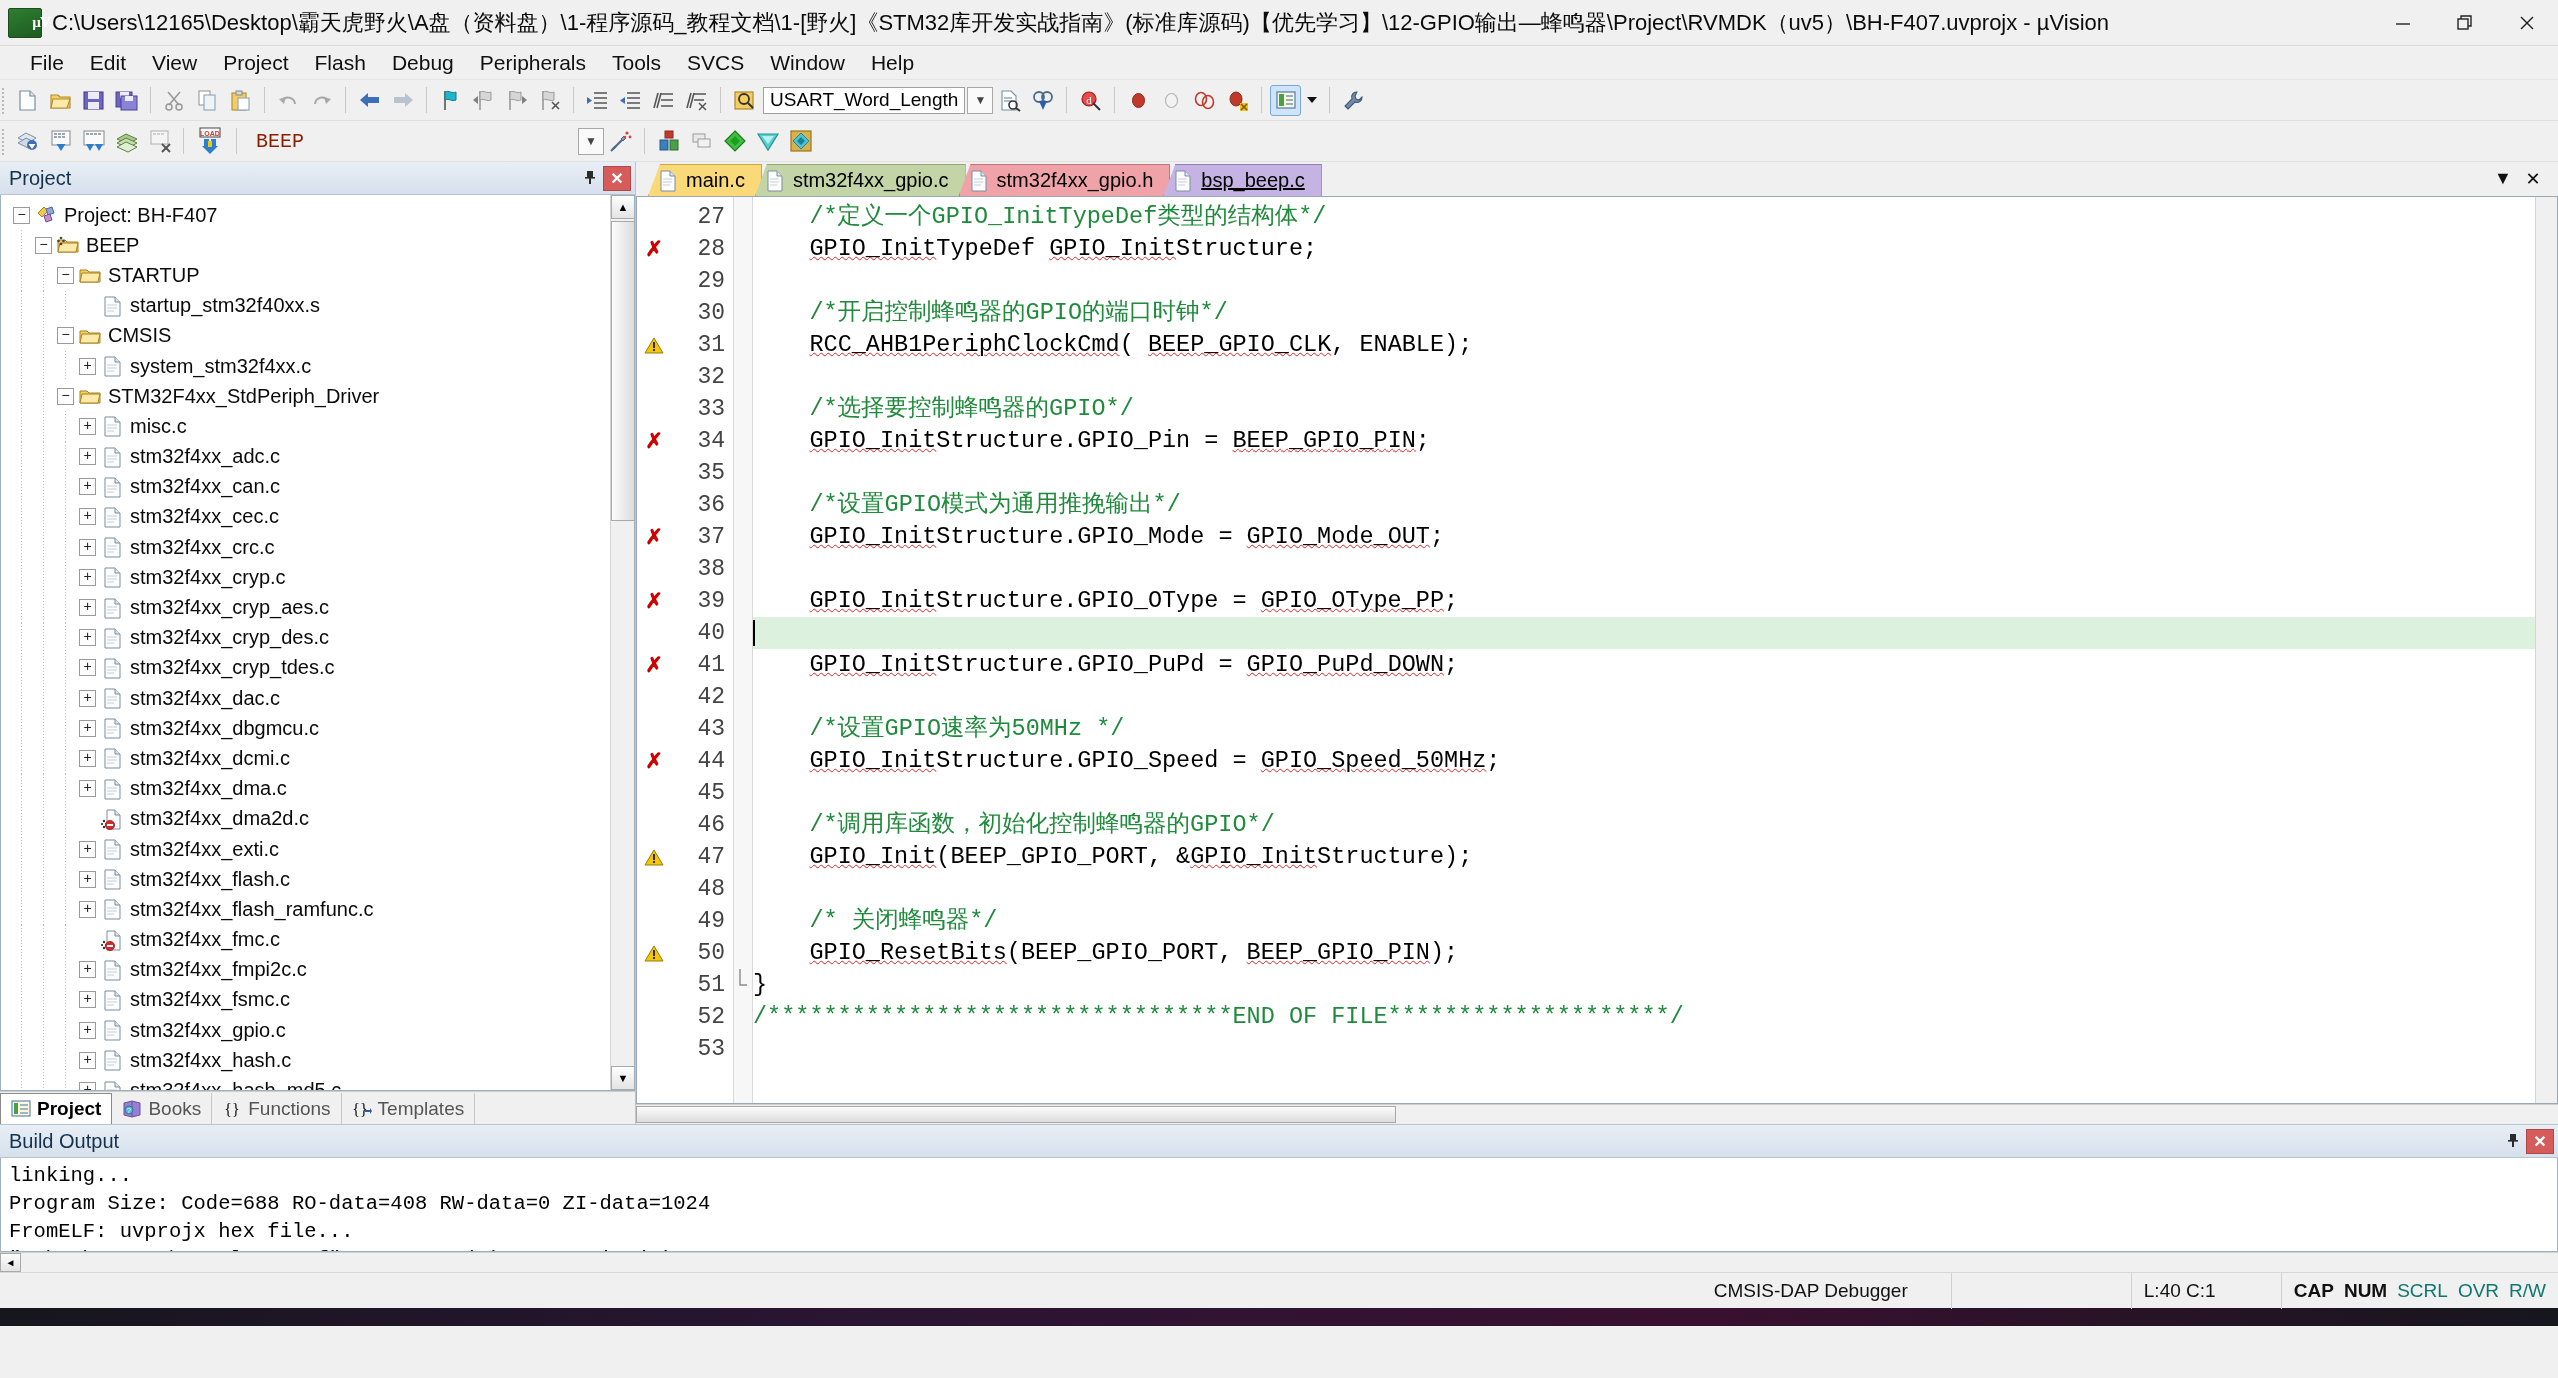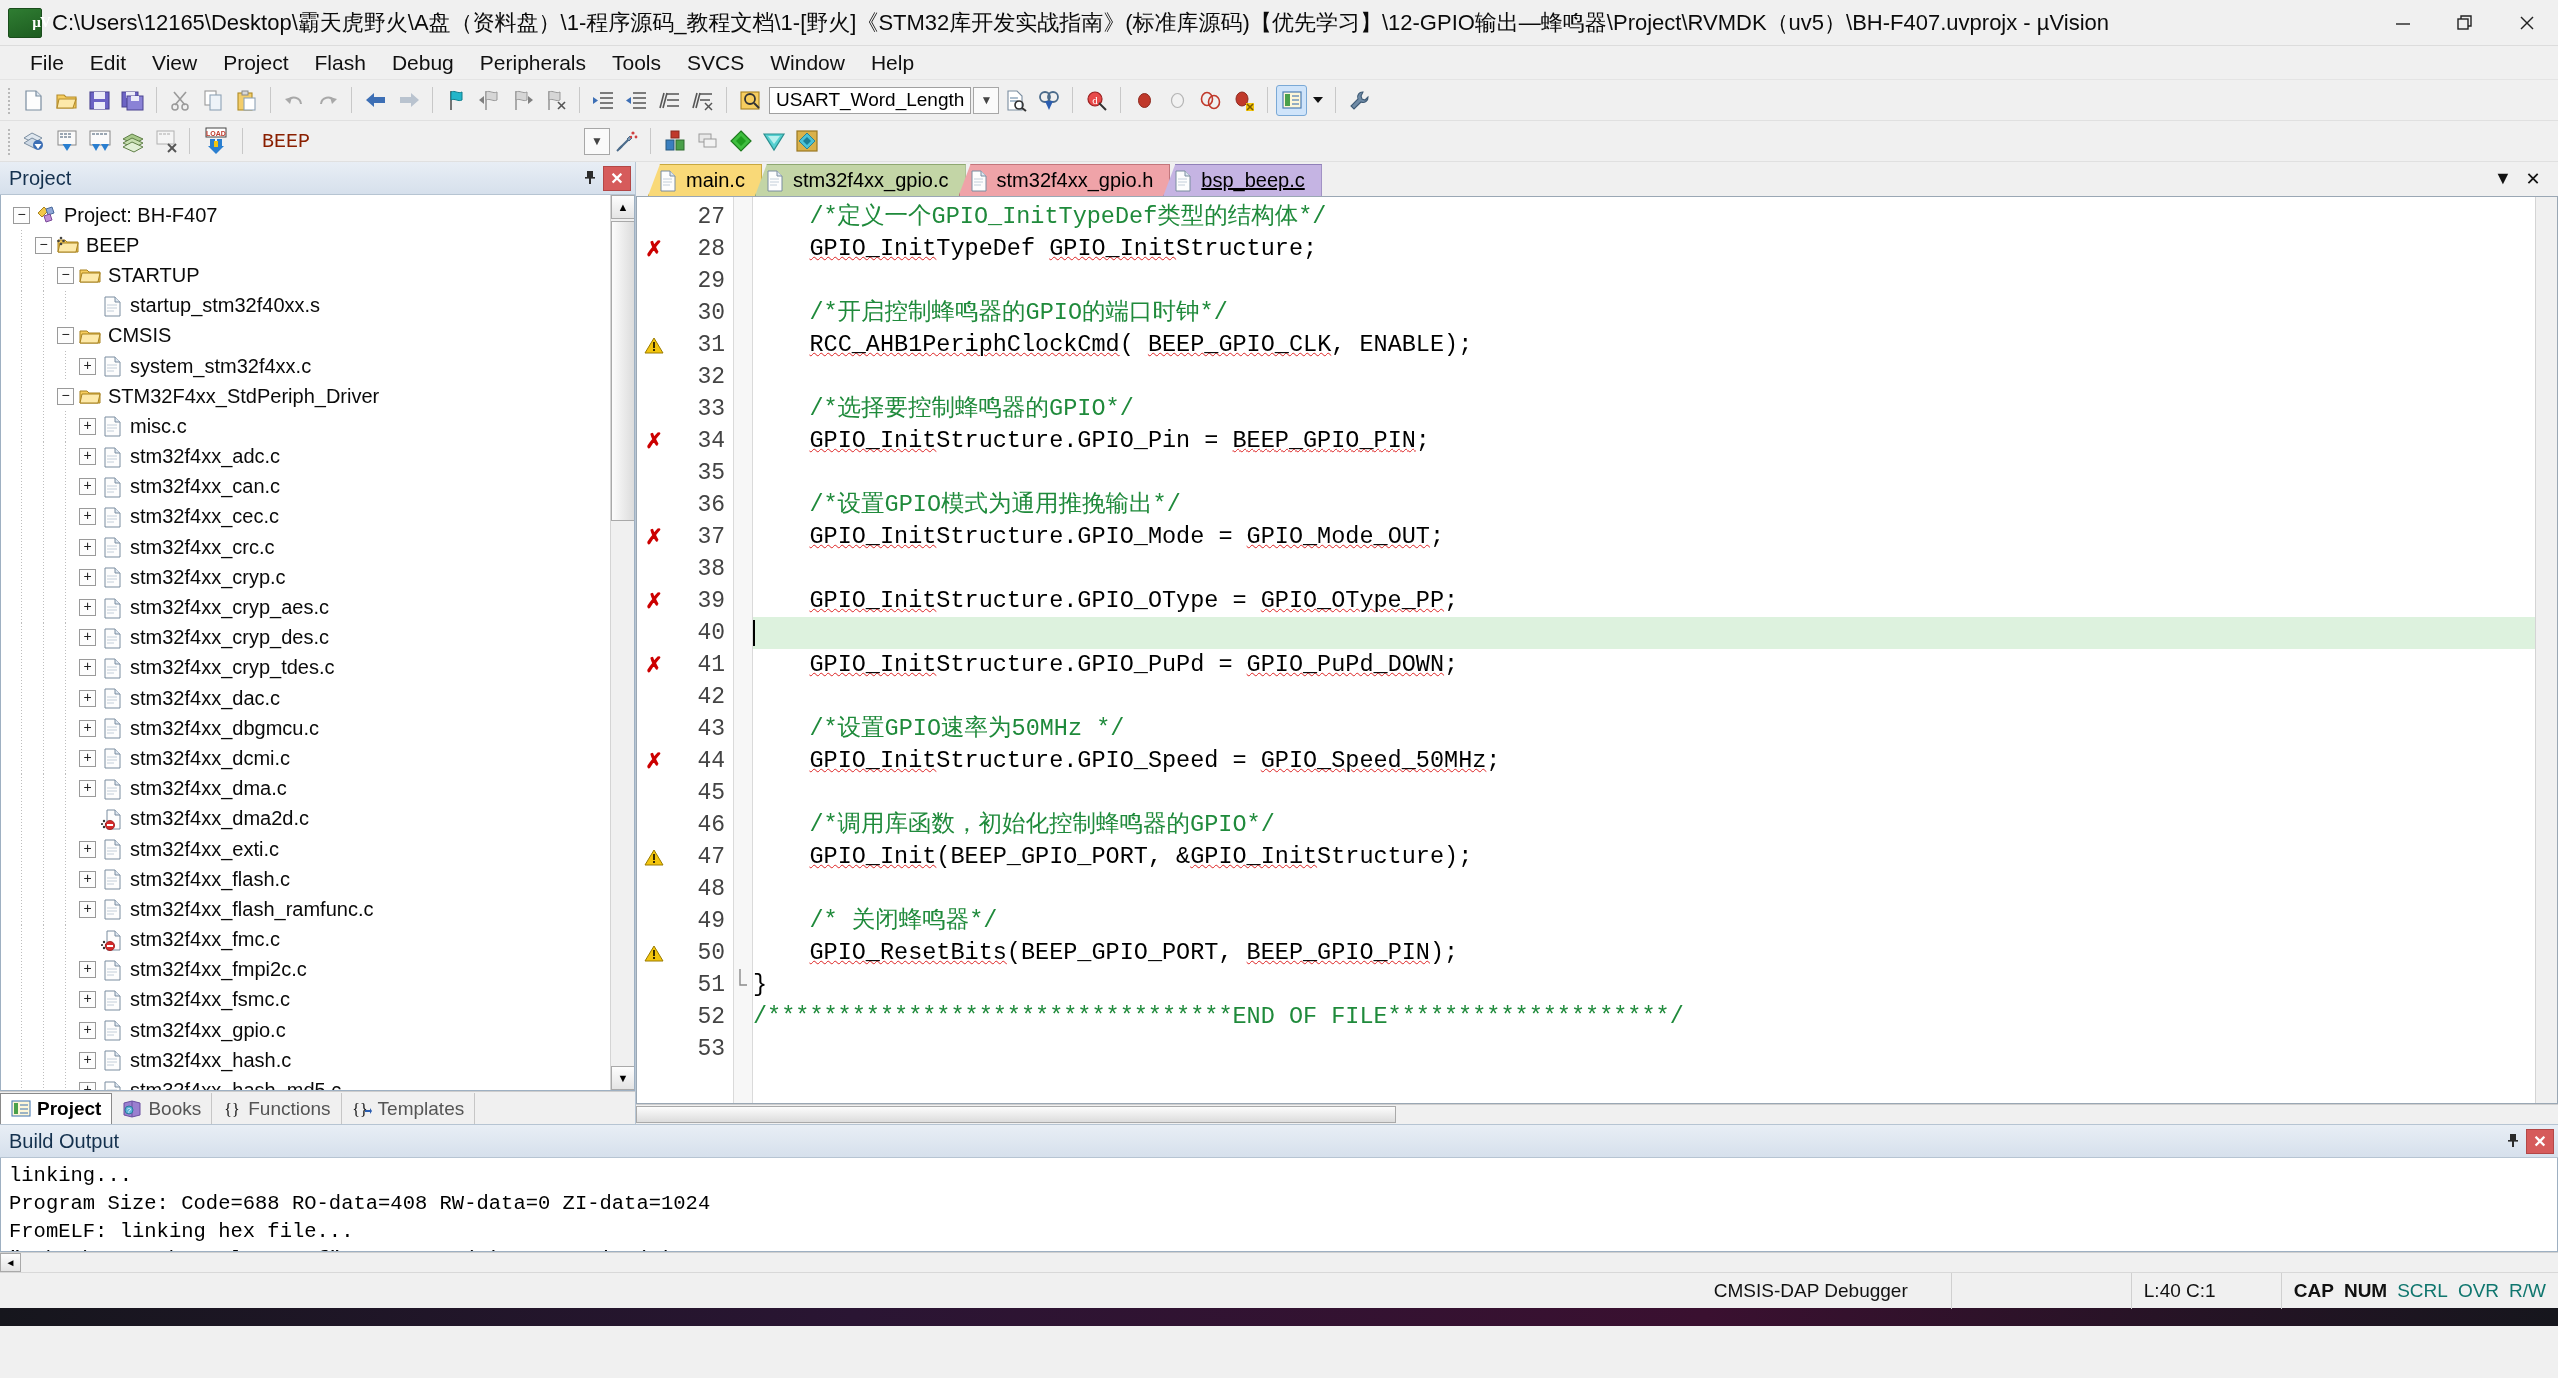--- a/index.html
+++ b/index.html
@@ -28,21 +28,21 @@
   #title-text { font-size: 22px; color:#0b0b0b; white-space:nowrap; overflow:hidden;
     flex:1; font-family:"Liberation Sans", sans-serif; }
   .wbtn { width:62px; height:46px; display:flex;align-items:center;justify-content:center;
     font-size:22px; color:#222; cursor:default; }
   
   #menubar { height:34px; background:#f0f0f0; display:flex; align-items:center;
     padding-left:17px; border-bottom:1px solid #e4e4e4; }
   .menu-item { font-size:21px; padding:4px 13px; color:#101010; white-space:nowrap; }
   
   .toolbar { height:41px; background:#f0f0f0; display:flex; align-items:center;
-    border-bottom:1px solid #e0e0e0; padding-left:6px; }
+    border-bottom:1px solid #e0e0e0; }
   .grip { width:7px; height:28px; margin-right:4px;
     background-image: repeating-linear-gradient(to bottom,#b9b9b9 0 2px,transparent 2px 4px);
     background-size:2px 100%; background-repeat:no-repeat; background-position:2px 2px; }
   .tb-btn { width:31px; height:31px; margin:0 1px; display:flex; align-items:center;
     justify-content:center; border:1px solid transparent; border-radius:3px; position:relative;}
   .tb-sep { width:1px; height:26px; background:#c8c8c8; margin:0 7px; }
   .tb-btn svg { display:block; }
   .tb-btn.active-tgl { background:#cfe4fa; border-color:#7aa9d6; }
   .tb-text {
     height:27px; min-width:190px; border:1px solid #a0a0a0; background:#fff;
@@ -1314,21 +1314,21 @@
           <rect x="5" y="1" width="6" height="7" fill="#2b2b2b"></rect>
           <rect x="7" y="8" width="2" height="6" fill="#2b2b2b"></rect>
           <rect x="3" y="7" width="10" height="1.6" fill="#2b2b2b"></rect>
         </svg>
     </div>
     <div class="x-btn">✕</div>
   </div>
   <div id="build-body">
       <div>linking...</div>
       <div>Program Size: Code=688 RO-data=408 RW-data=0 ZI-data=1024</div>
-      <div>FromELF: linking hex file...</div>
+      <div>FromELF: uvprojx hex file...</div>
       <div>"..\..\Output\Template.axf" - 0 Error(s), 0 Warning(s).</div>
     </div>
   <div id="build-hsb">
     <div class="ar">◄</div>
   </div>
 </div>
 
 <div id="statusbar">
   <div class="sb-cell" style="flex:1;border-right:none;"></div>
   <div class="sb-cell" style="width:250px;">CMSIS-DAP Debugger</div>

